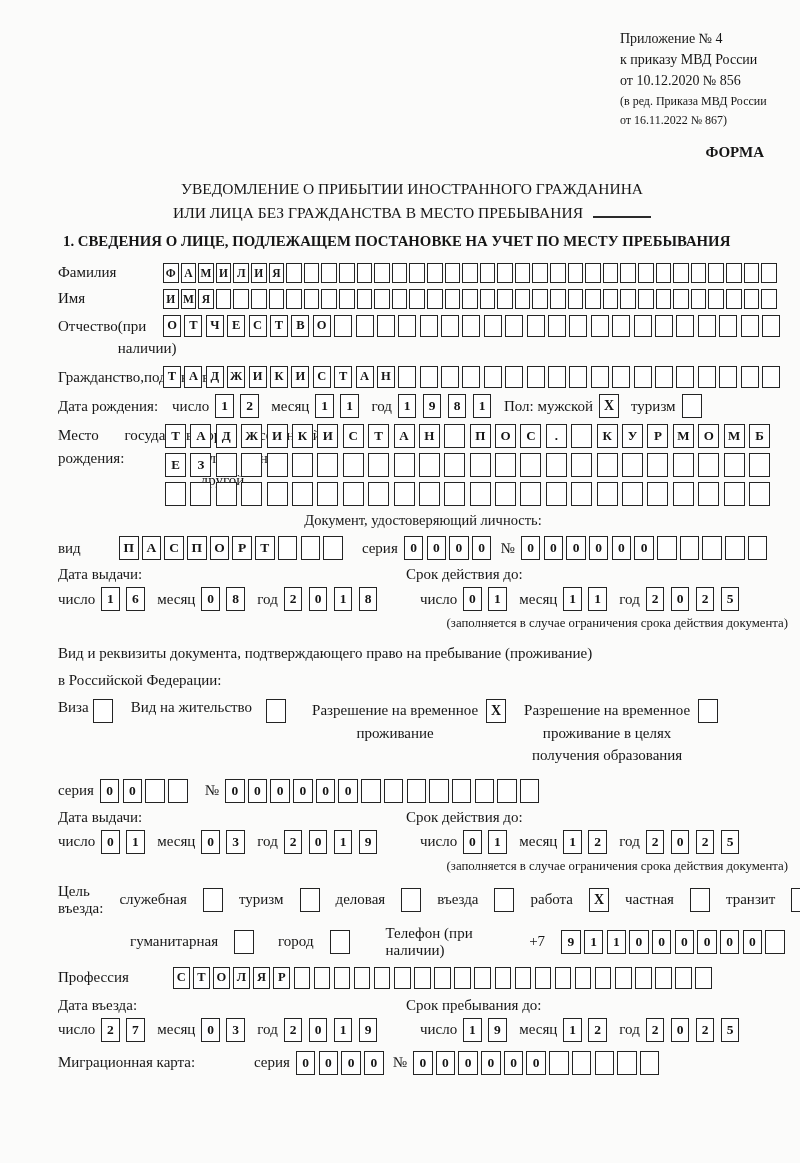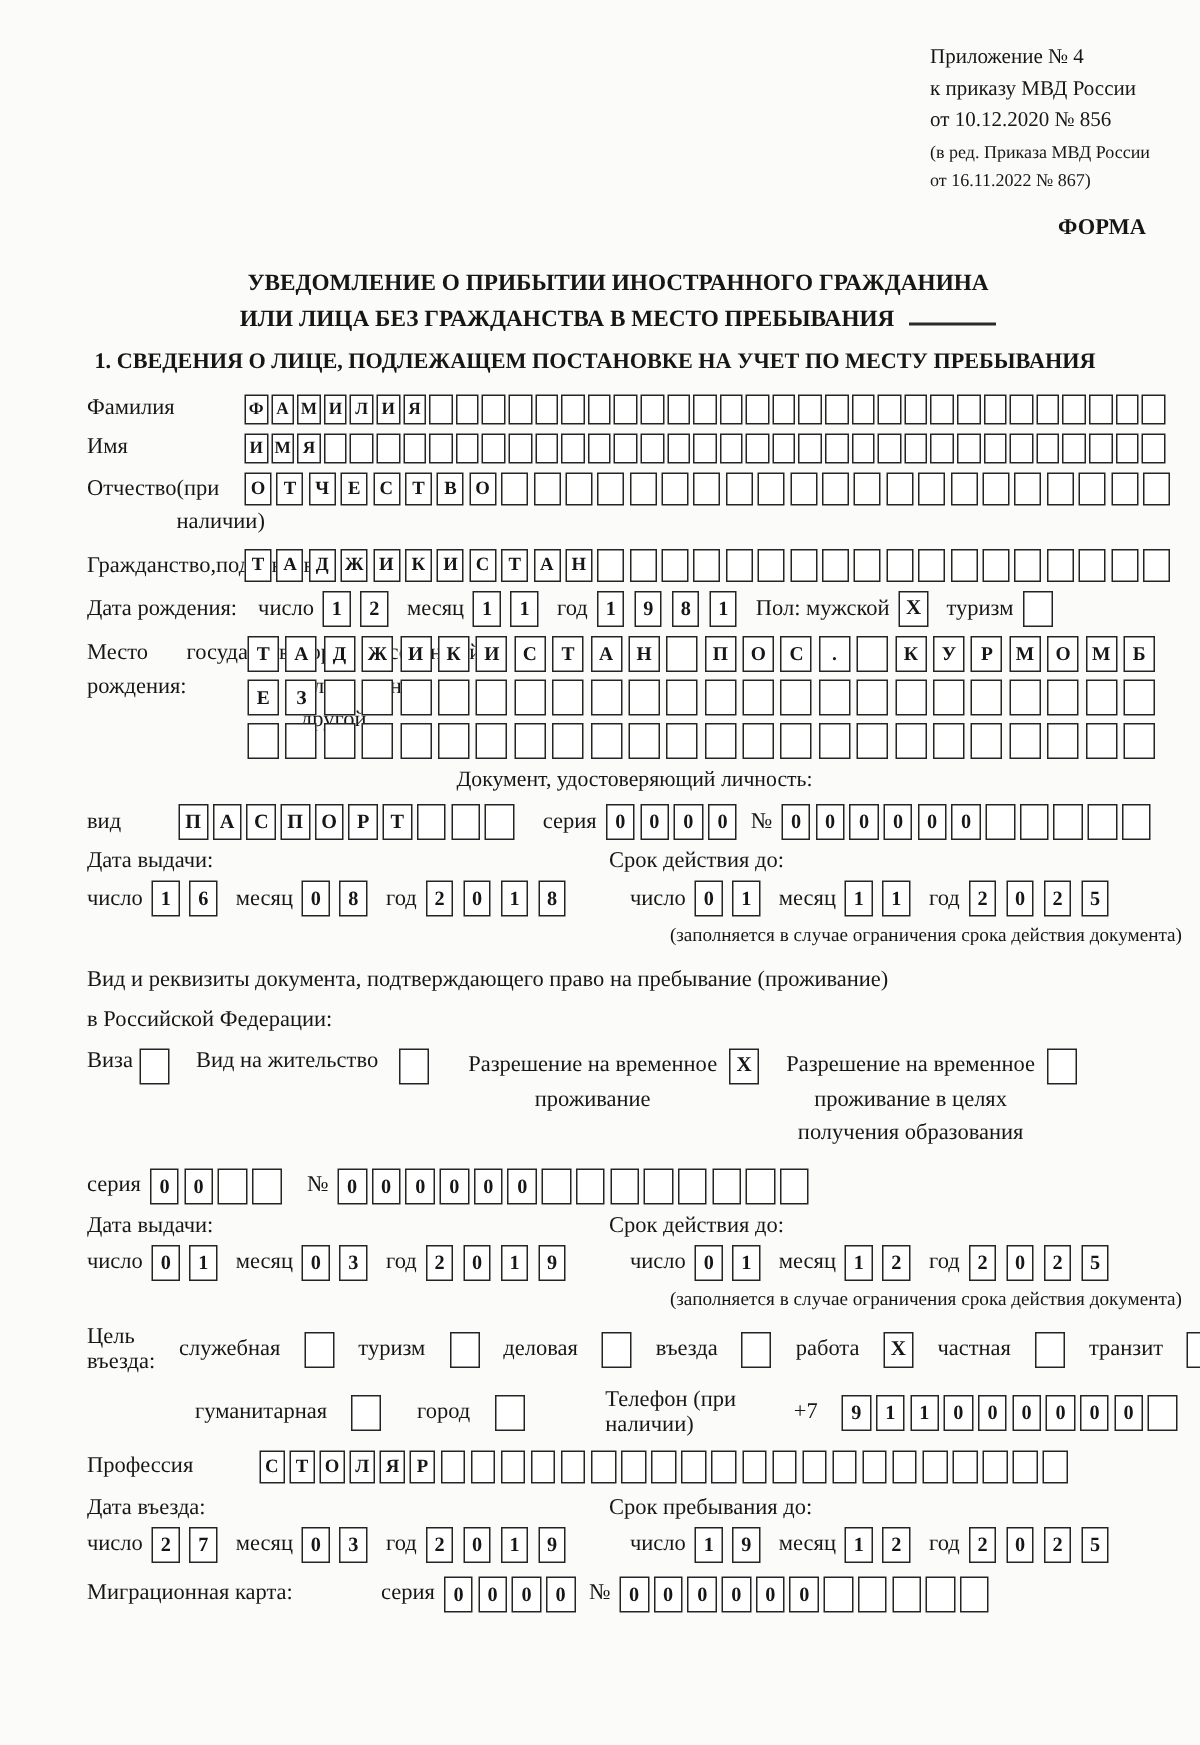--- a/index.html
+++ b/index.html
@@ -2,21 +2,21 @@
 <html><head>
 <meta charset="utf-8">
 <style>
   html,body{margin:0;padding:0}
   body{width:800px;height:1163px;background:#fbfbfa;color:#161616;
        font-family:"Liberation Serif","DejaVu Serif",serif;overflow:hidden}
   .page{box-sizing:border-box;width:800px;height:100%;padding:28px 12px 8px 58px}
   .appendix{margin-left:562px;font-size:14px;line-height:1.5}
   .appendix .amend{font-size:12px;line-height:1.45;margin-top:2px}
   .forma{font-weight:bold;font-size:15px;text-align:right;padding-right:24px;margin-top:14px}
-  .title{font-weight:bold;font-size:15.5px;text-align:center;margin:16px 0 0 -22px;line-height:1.55}
+  .title{font-weight:normal;font-size:15.5px;text-align:center;margin:16px 0 0 -22px;line-height:1.55}
   .blank{display:inline-block;width:58px;border-bottom:2.2px solid #2a2a2a;margin-left:10px}
   .sech{font-weight:bold;font-size:14.8px;margin:8px 0 13px 5px}
   .row{display:flex;align-items:center;margin-bottom:6px;font-size:15px}
   .row.top{align-items:flex-start}
   .gap6{column-gap:6px}
   .lbl{font-size:15px;flex-shrink:0}
   .w105{width:105px}.w107{width:107px}.w115{width:115px}.w178{width:178px}.w55{width:55px}
   .stack{display:flex;flex-direction:row;line-height:1.5}
   .cells{display:inline-flex;flex-shrink:0}
   .cell{display:inline-flex;align-items:center;justify-content:center;border:1.6px solid #242424;
@@ -569,21 +569,21 @@
 
   <div class="prow indent">
     <span>гуманитарная</span>
     <span class="cells cells-cb">
         <span class="cell"></span>
       </span>
     <span style="margin-left:8px">город</span>
     <span class="cells cells-cb">
         <span class="cell"></span>
       </span>
-    <span style="margin-left:38px">Телефон (при наличии)</span>
+    <span style="margin-left:20px">Телефон (при наличии)</span>
     <span style="margin-left:14px">+7</span>
     <span class="cells cells-n">
         <span class="cell">9</span>
         <span class="cell">1</span>
         <span class="cell">1</span>
         <span class="cell">0</span>
         <span class="cell">0</span>
         <span class="cell">0</span>
         <span class="cell">0</span>
         <span class="cell">0</span>

